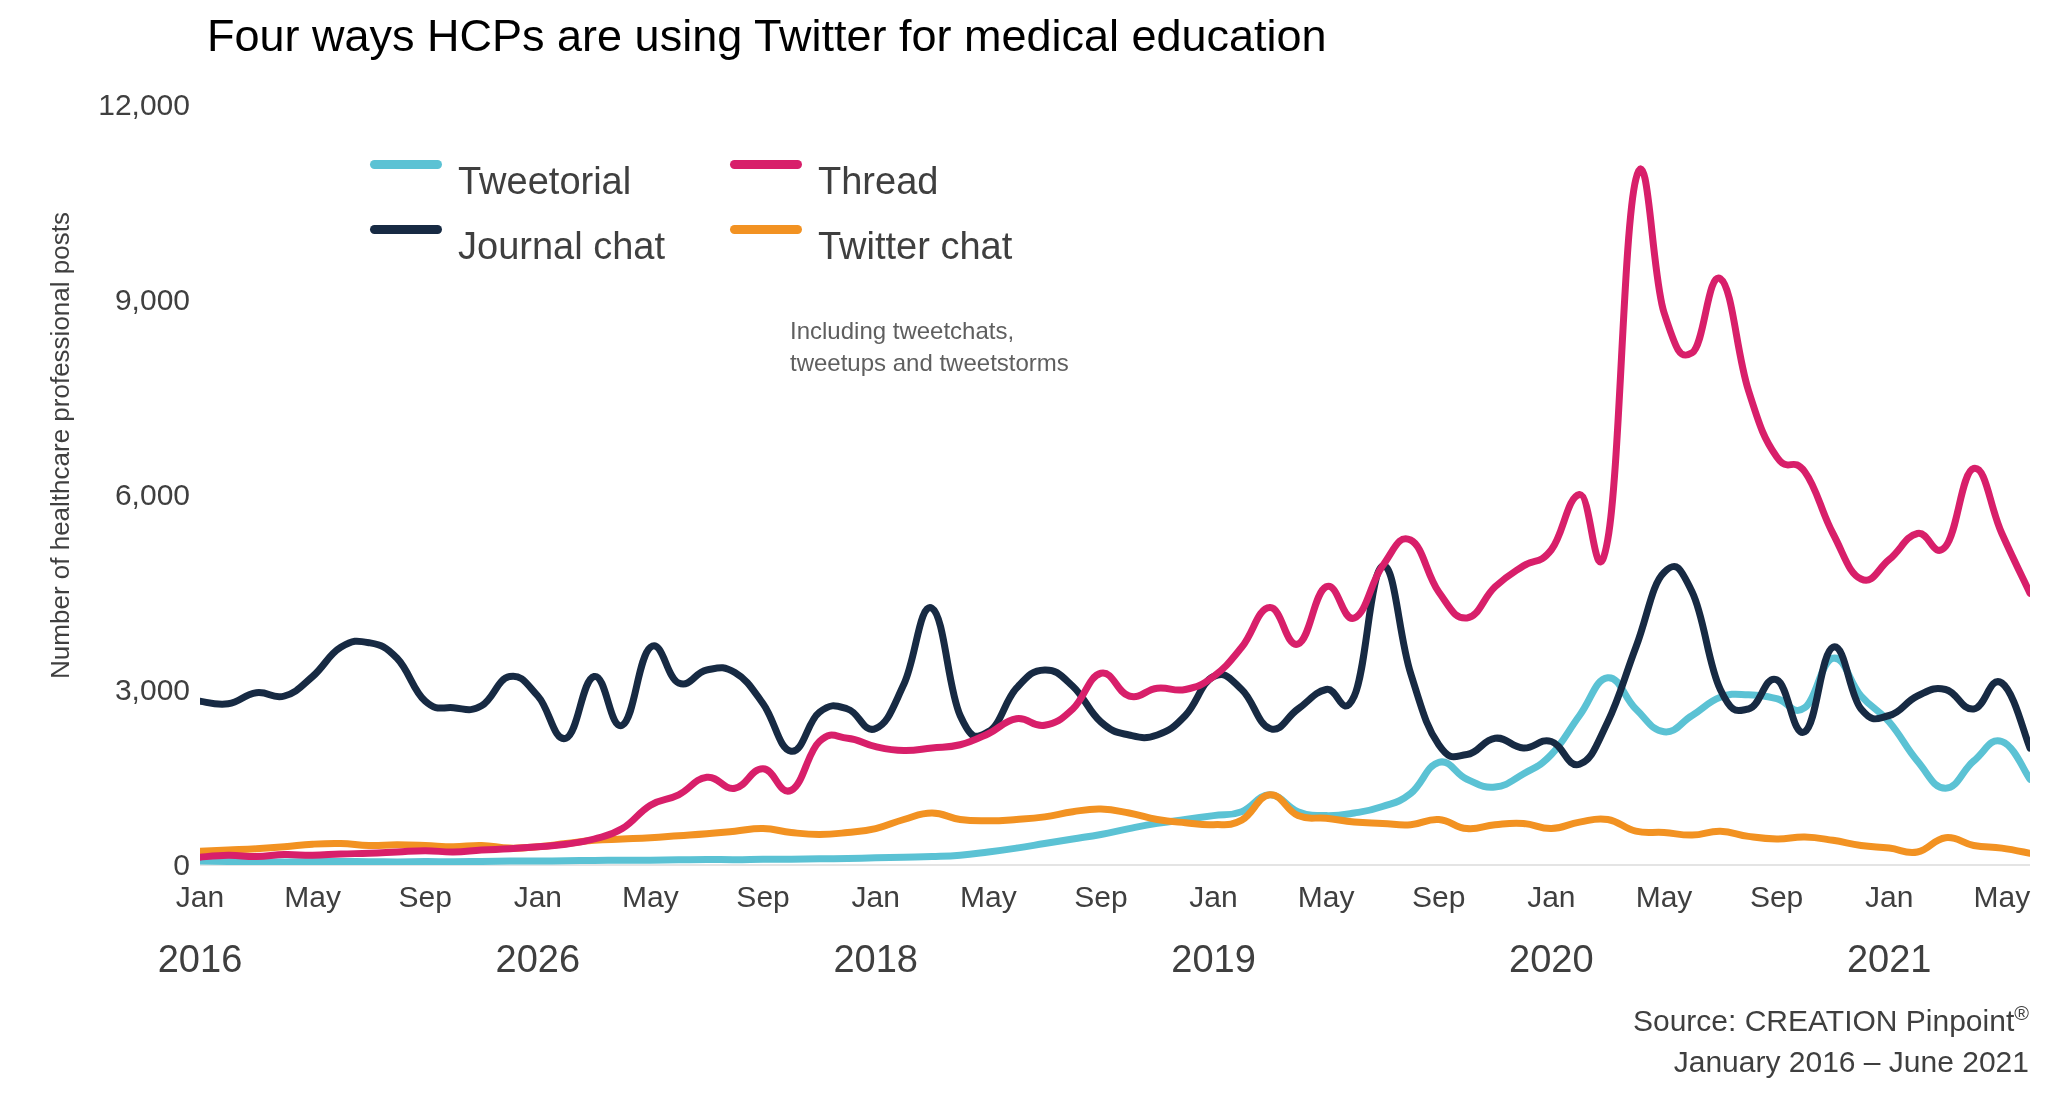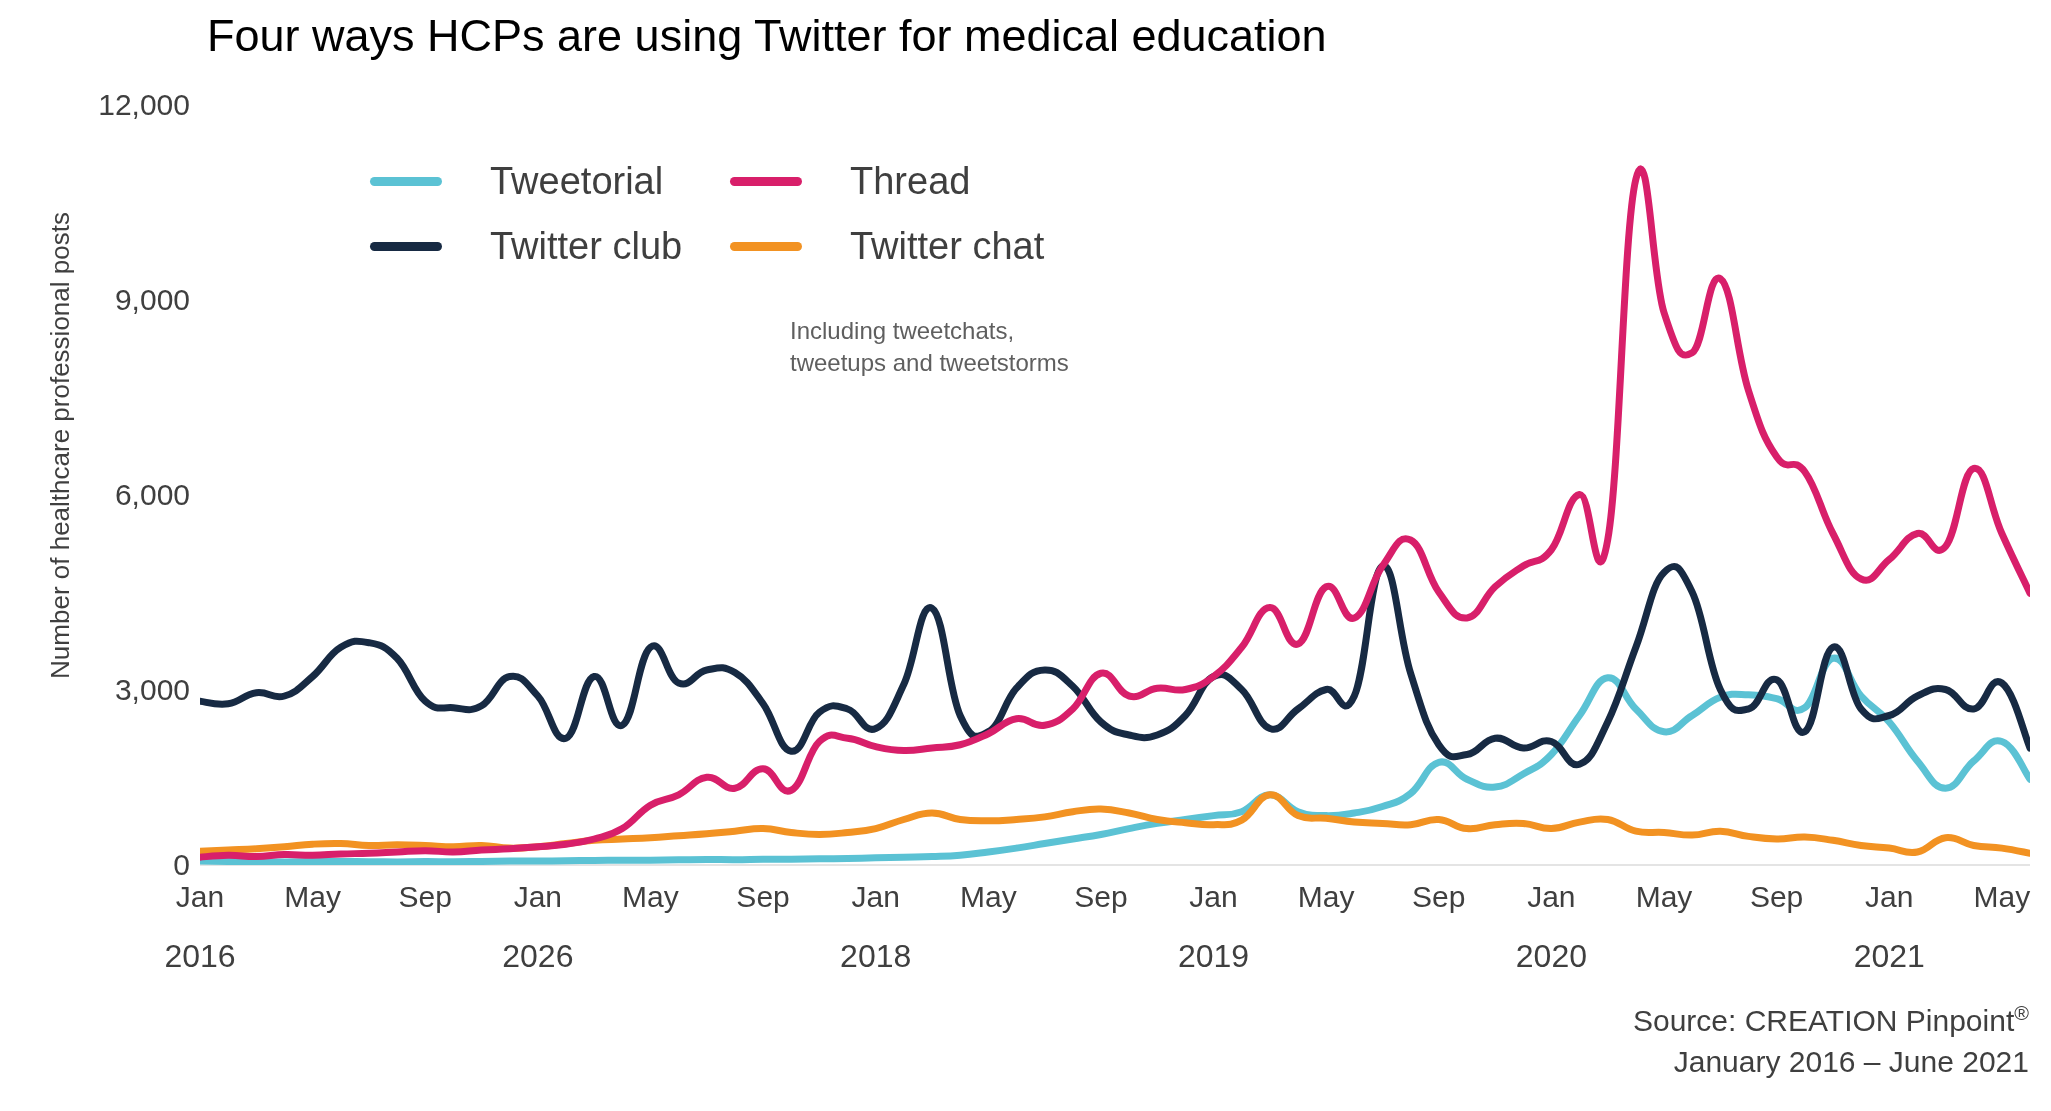--- a/index.html
+++ b/index.html
@@ -66,21 +66,21 @@
   .x-tick {
     position: absolute;
     font-size: 30px;
     color: #3f3f3f;
     text-align: center;
     transform: translateX(-50%);
     white-space: nowrap;
   }
   .x-year {
     position: absolute;
-    font-size: 32px;
+    font-size: 38px;
     color: #3f3f3f;
     text-align: right;
     transform: translateX(-50%);
     white-space: nowrap;
   }
   #x-axis {
     position: absolute;
     left: 0;
     top: 880px;
     width: 1818px;
@@ -92,22 +92,20 @@
     top: 160px;
     width: 800px;
   }
   .legend-row {
     display: flex;
     align-items: center;
     margin-bottom: 22px;
   }
   .legend-item {
     display: flex;
-    align-items: center;
-    gap: 32px;
   }
   .legend-item.first { width: 360px; }
   .legend-swatch {
     width: 72px;
     height: 9px;
     border-radius: 5px;
     margin-right: 16px;
     flex: none;
   }
   .legend-label {
@@ -203,21 +201,21 @@
         <span class="legend-label">Tweetorial</span>
       </div>
       <div class="legend-item">
         <span class="legend-swatch" style="background:#d81f6a"></span>
         <span class="legend-label">Thread</span>
       </div>
     </div>
     <div class="legend-row">
       <div class="legend-item first">
         <span class="legend-swatch" style="background:#172a43"></span>
-        <span class="legend-label">Twitter club</span>
+        <span class="legend-label">Journal chat</span>
       </div>
       <div class="legend-item">
         <span class="legend-swatch" style="background:#f29222"></span>
         <span class="legend-label">Twitter chat</span>
       </div>
     </div>
   </div>
 
   <div id="legend-note">
     <div>Including tweetchats,</div>

